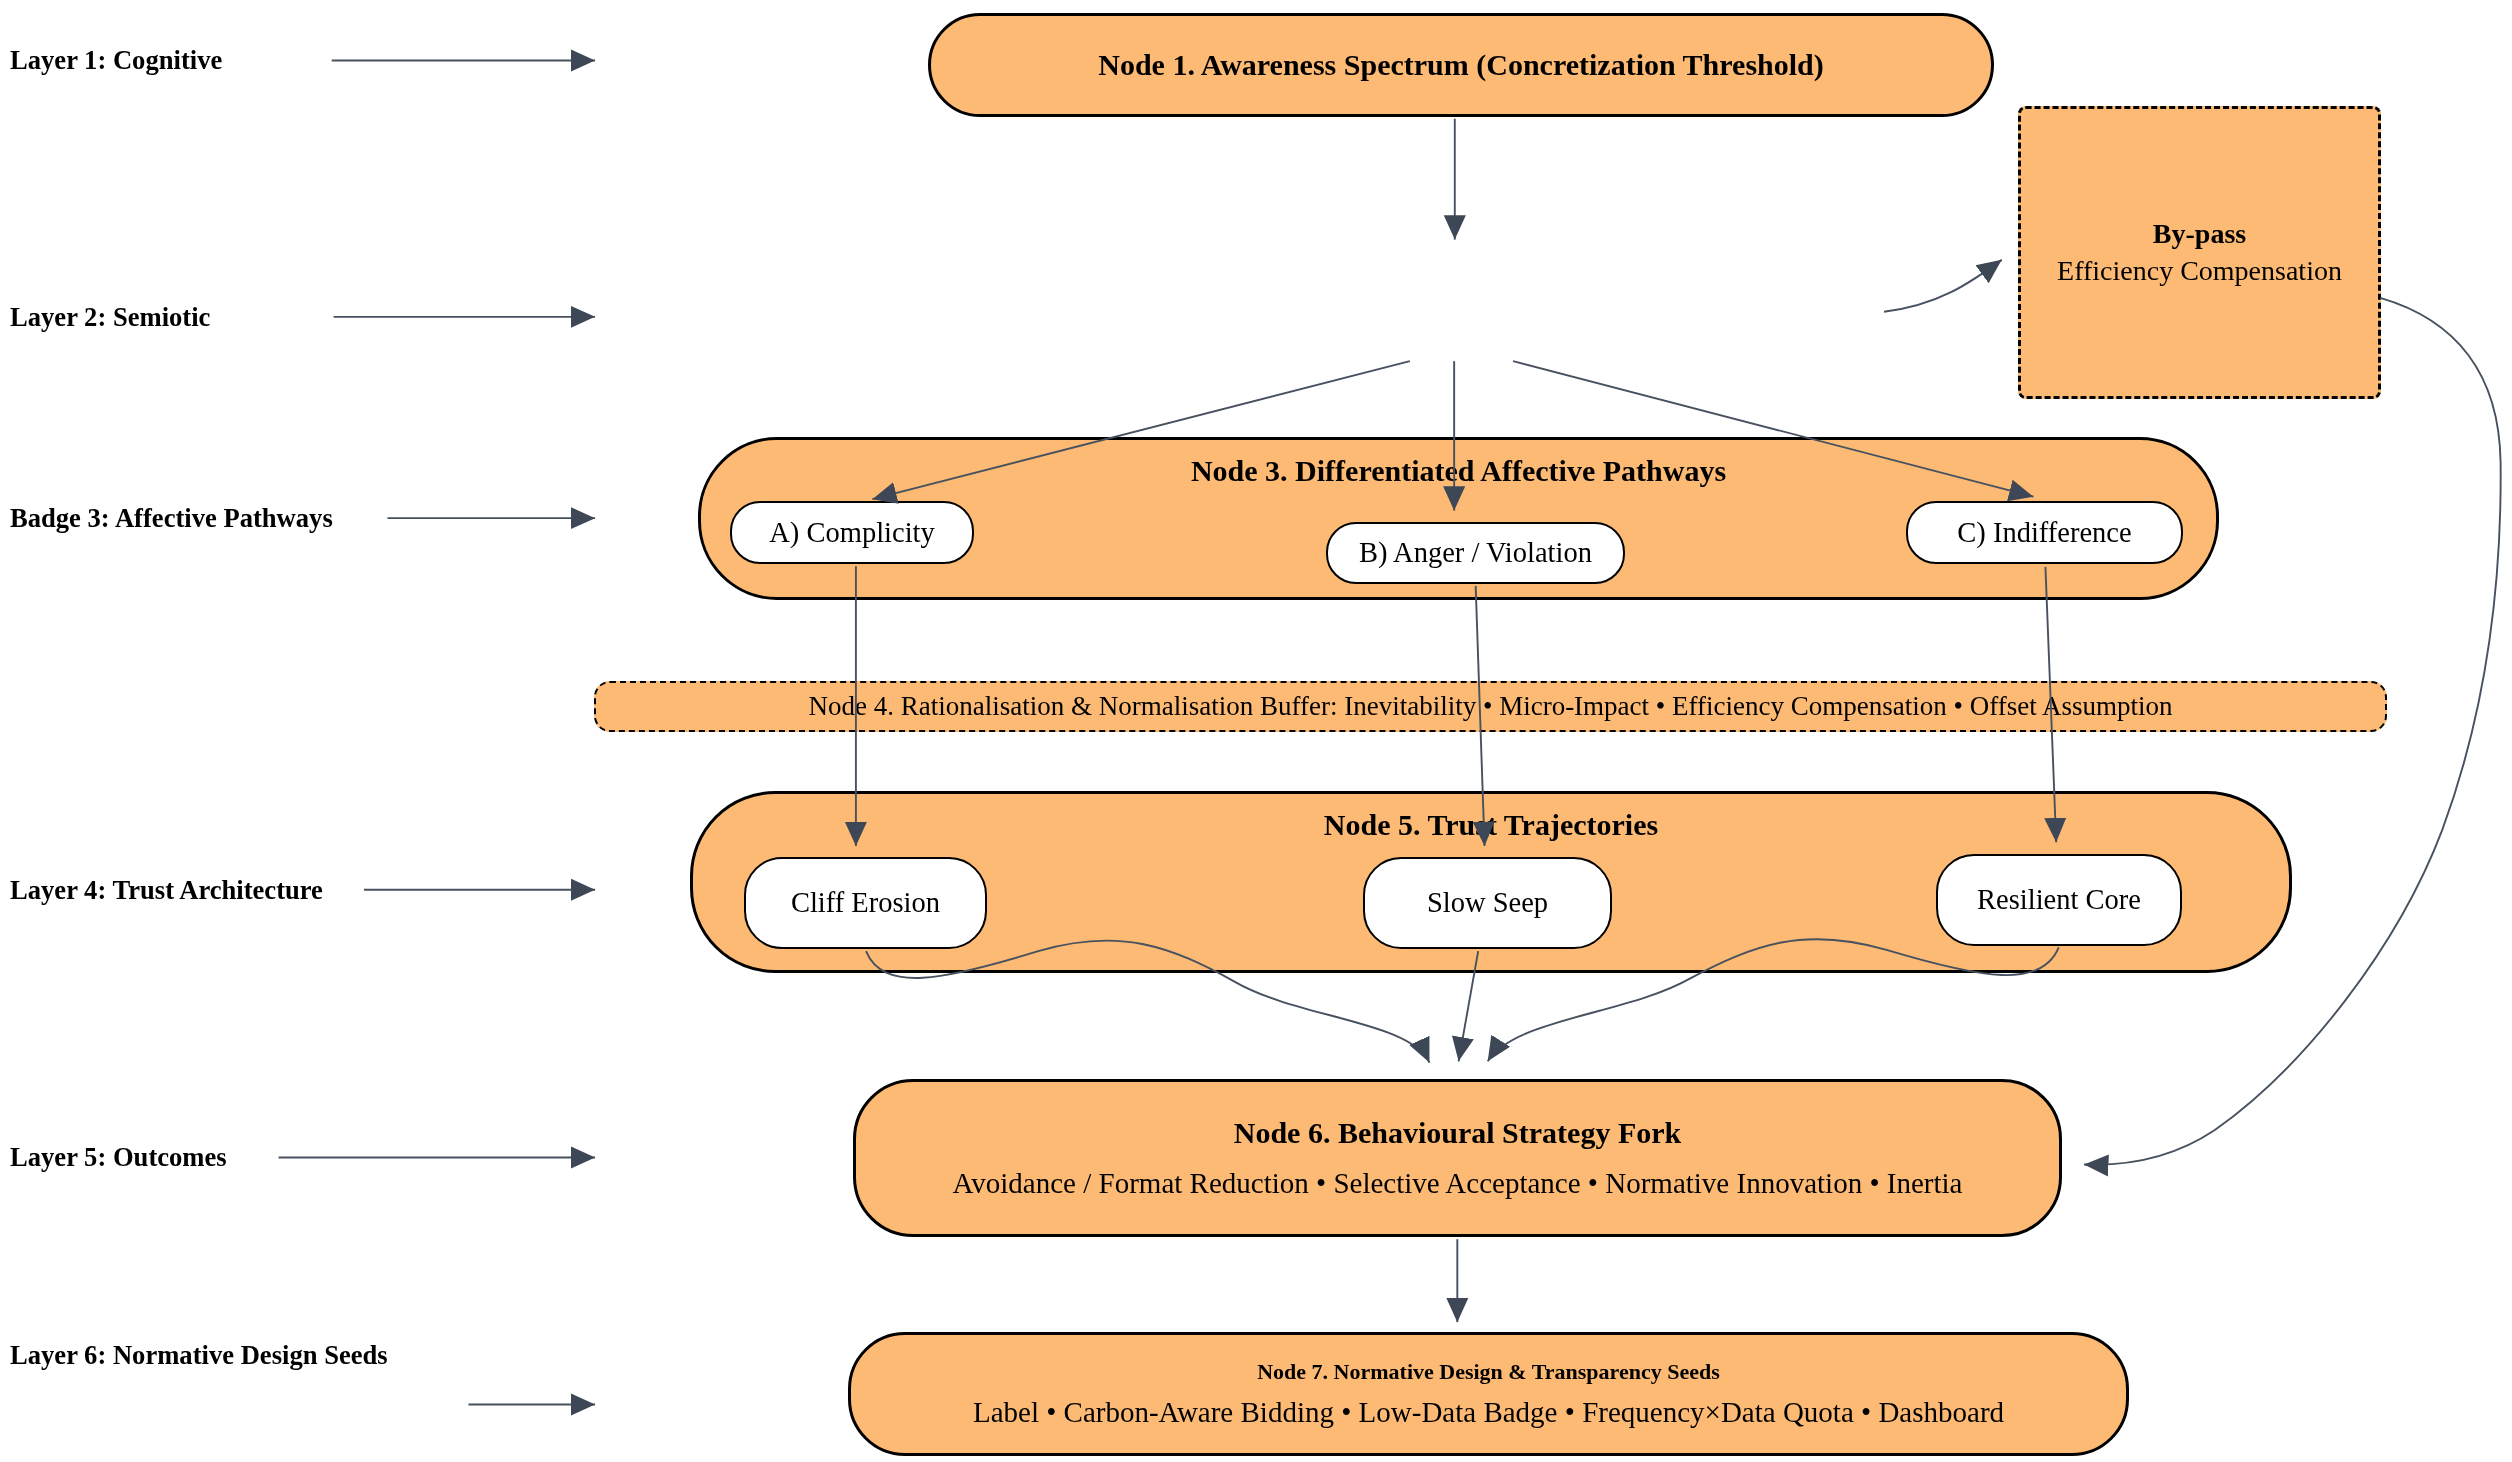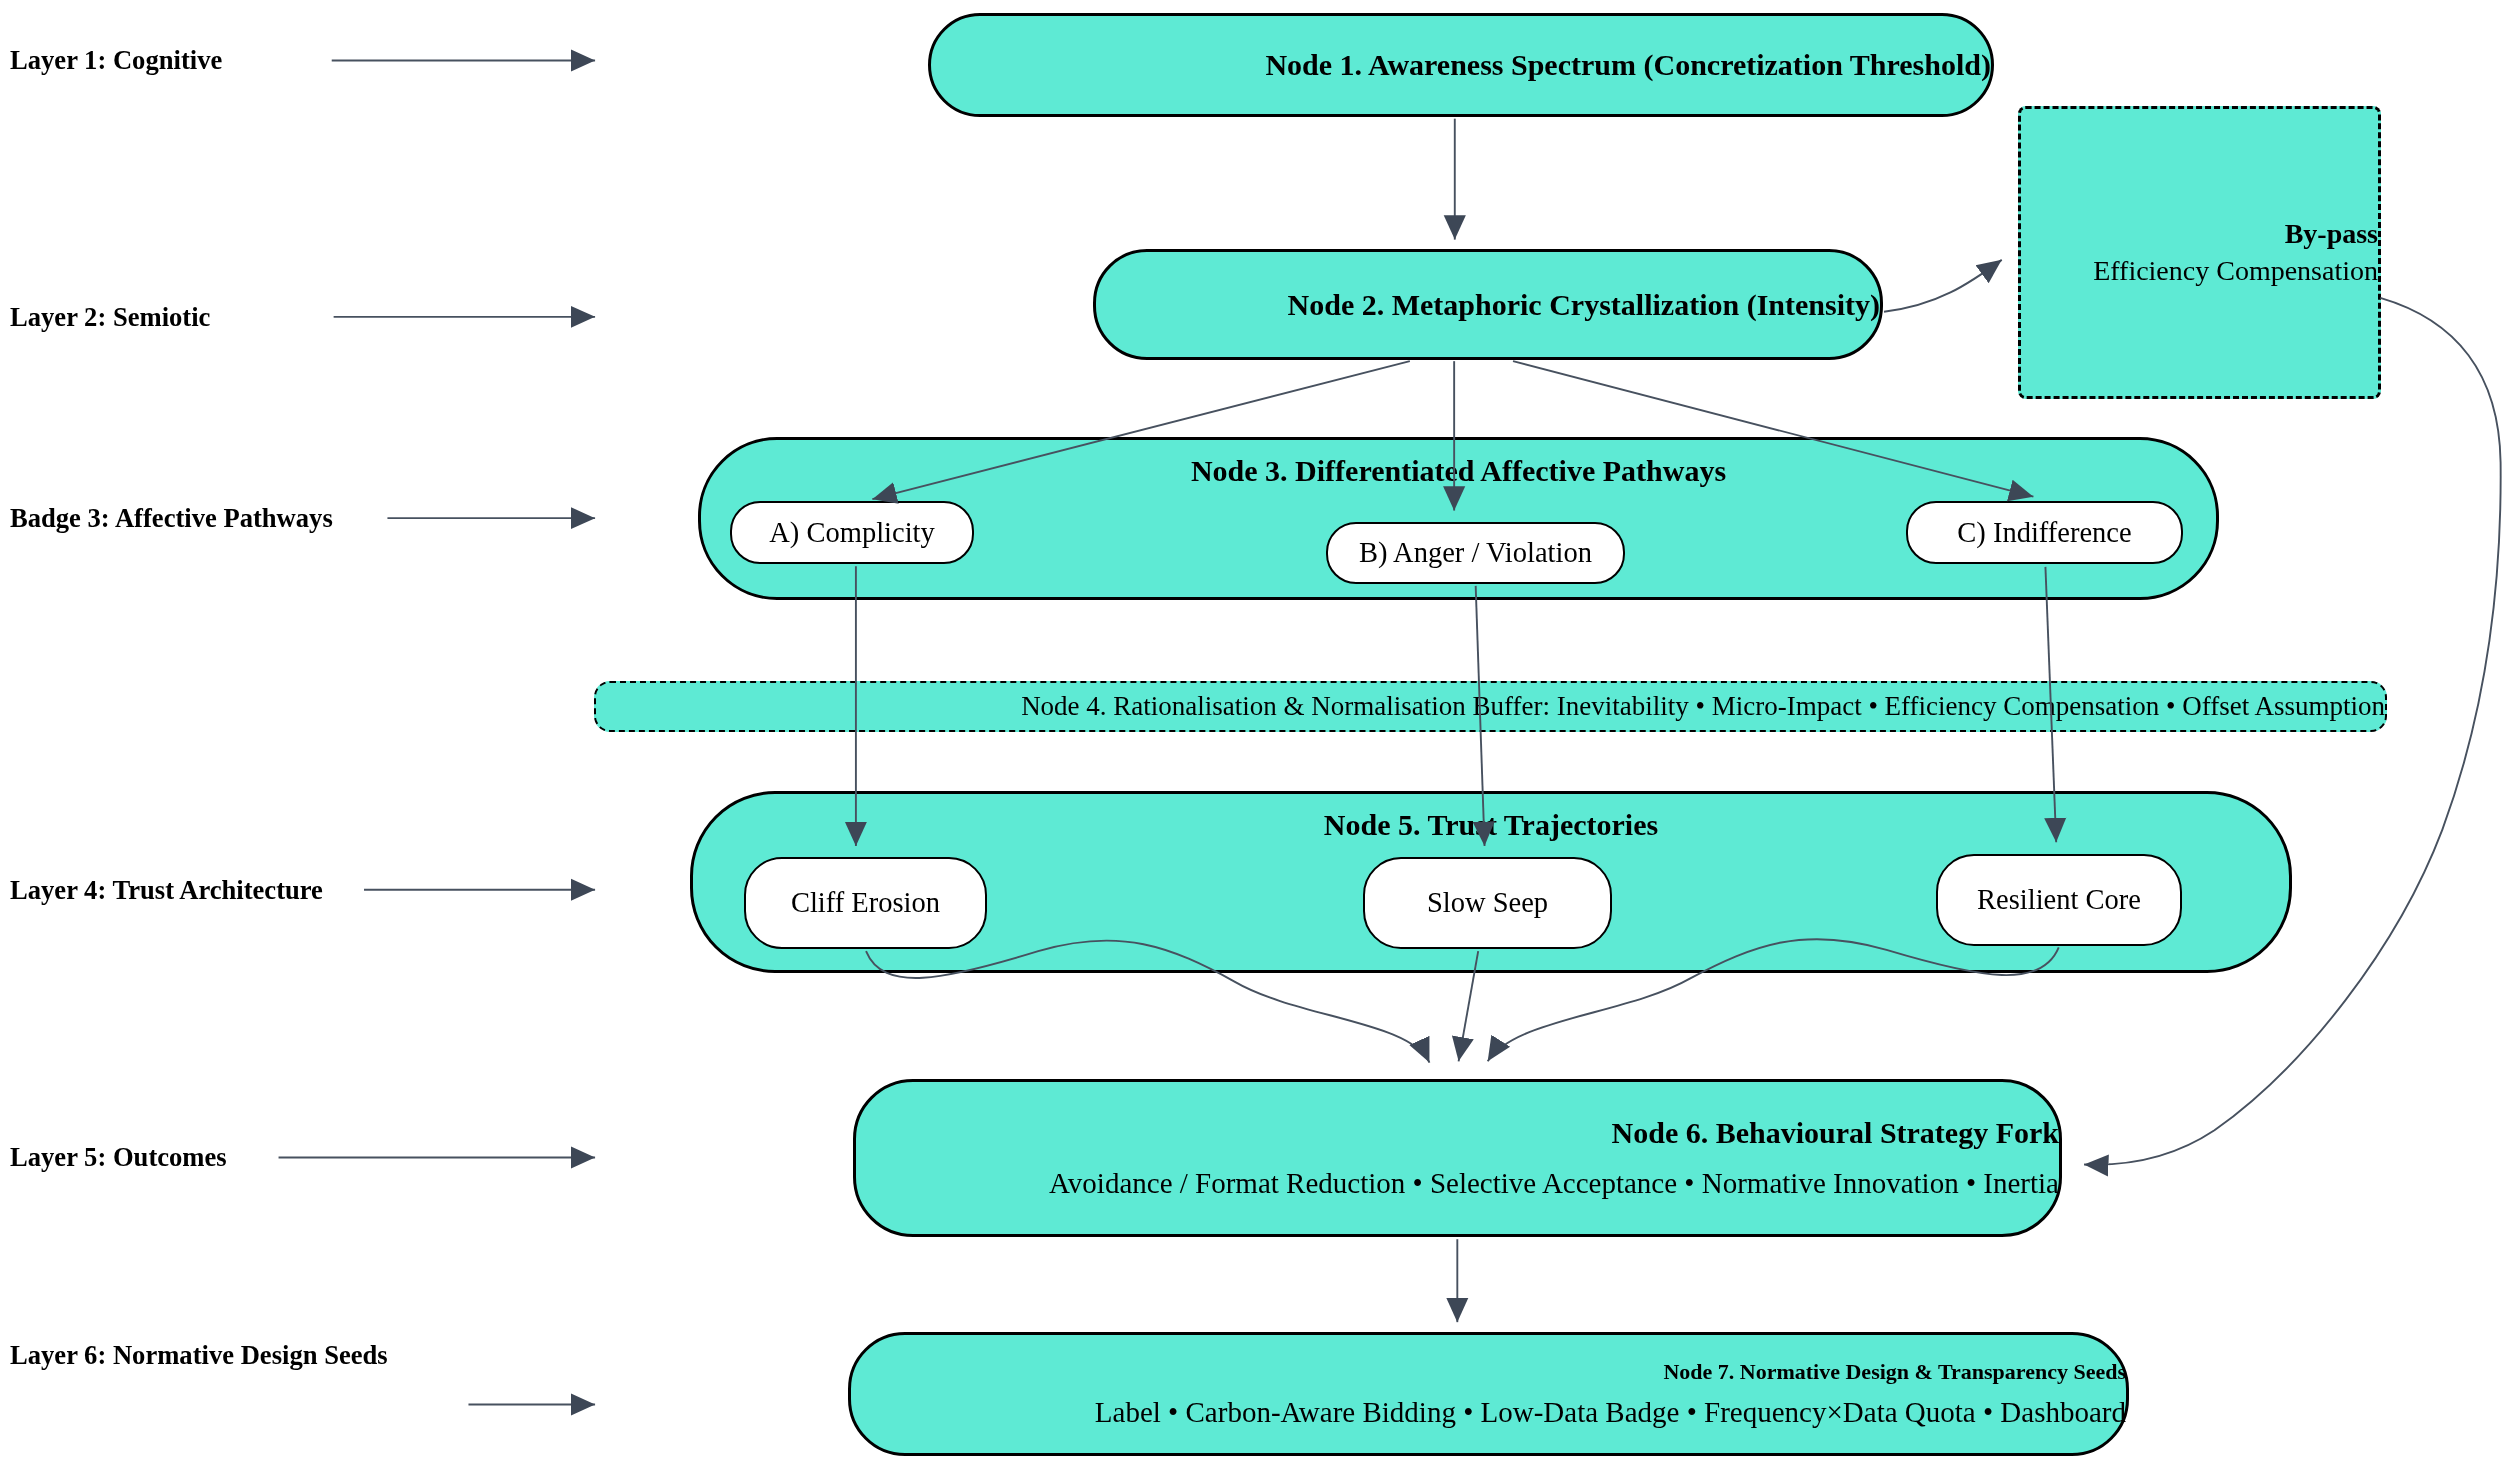--- a/index.html
+++ b/index.html
@@ -6,22 +6,22 @@
   .diagram{
     position:relative;width:2512px;height:1463px;background:#ffffff;
     font-family:"Liberation Serif","DejaVu Serif",serif;color:#000;overflow:hidden;
   }
   svg.wires{position:absolute;left:0;top:0;width:2512px;height:1463px;z-index:10;pointer-events:none;}
   .layer-label{
     position:absolute;left:10px;height:38px;line-height:38px;
     font-size:26.6px;font-weight:bold;white-space:nowrap;z-index:5;
   }
   .node{
-    position:absolute;box-sizing:border-box;background:#5eead4;border:3.2px solid #000;
-    display:flex;flex-direction:column;align-items:flex-end;justify-content:center;
+    position:absolute;box-sizing:border-box;background:#fdba74;border:3.2px solid #000;
+    display:flex;flex-direction:column;align-items:center;justify-content:center;
     text-align:center;z-index:2;
   }
   .node .title{font-weight:bold;}
   .container-title{
     position:absolute;top:14px;left:0;right:0;text-align:center;
     font-weight:bold;font-size:30px;
   }
   .subnode{
     position:absolute;box-sizing:border-box;background:#ffffff;border:2.5px solid #000;
     display:flex;align-items:center;justify-content:center;text-align:center;
@@ -95,23 +95,20 @@
   <div class="layer-label" style="top:298px">Layer 2: Semiotic</div>
   <div class="layer-label" style="top:499px">Badge 3: Affective Pathways</div>
   <div class="layer-label" style="top:871px">Layer 4: Trust Architecture</div>
   <div class="layer-label" style="top:1138px">Layer 5: Outcomes</div>
   <div class="layer-label" style="top:1336px">Layer 6: Normative Design Seeds</div>
 
   <div class="node n1">
     <div class="title">Node 1. Awareness Spectrum (Concretization Threshold)</div>
   </div>
 
-  <div class="node n2">
-    <div class="title">Node 2. Metaphoric Crystallization (Intensity)</div>
-  </div>
 
   <div class="node bypass">
     <div class="title">By-pass</div>
     <div>Efficiency Compensation</div>
   </div>
 
   <div class="node n3">
     <div class="container-title">Node 3. Differentiated Affective Pathways</div>
     <div class="subnode sub-a">A) Complicity</div>
     <div class="subnode sub-b">B) Anger / Violation</div>

